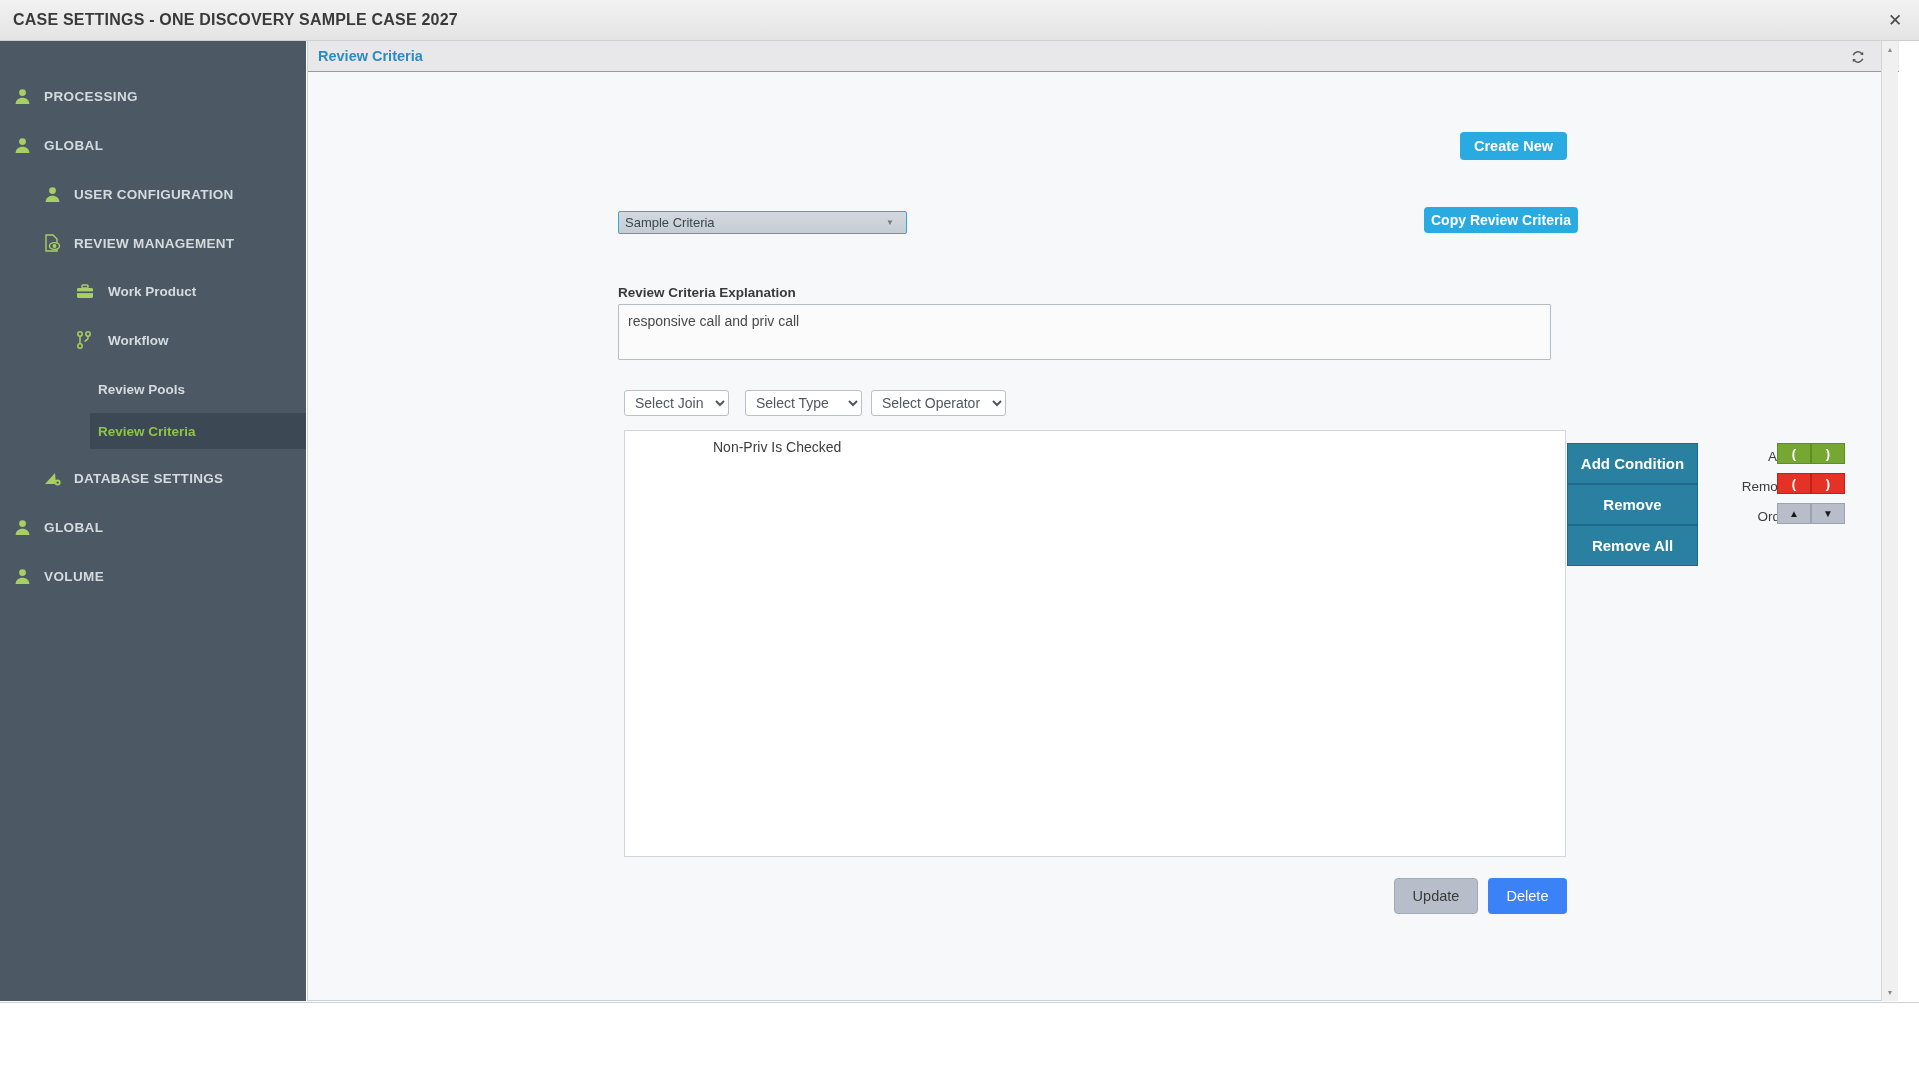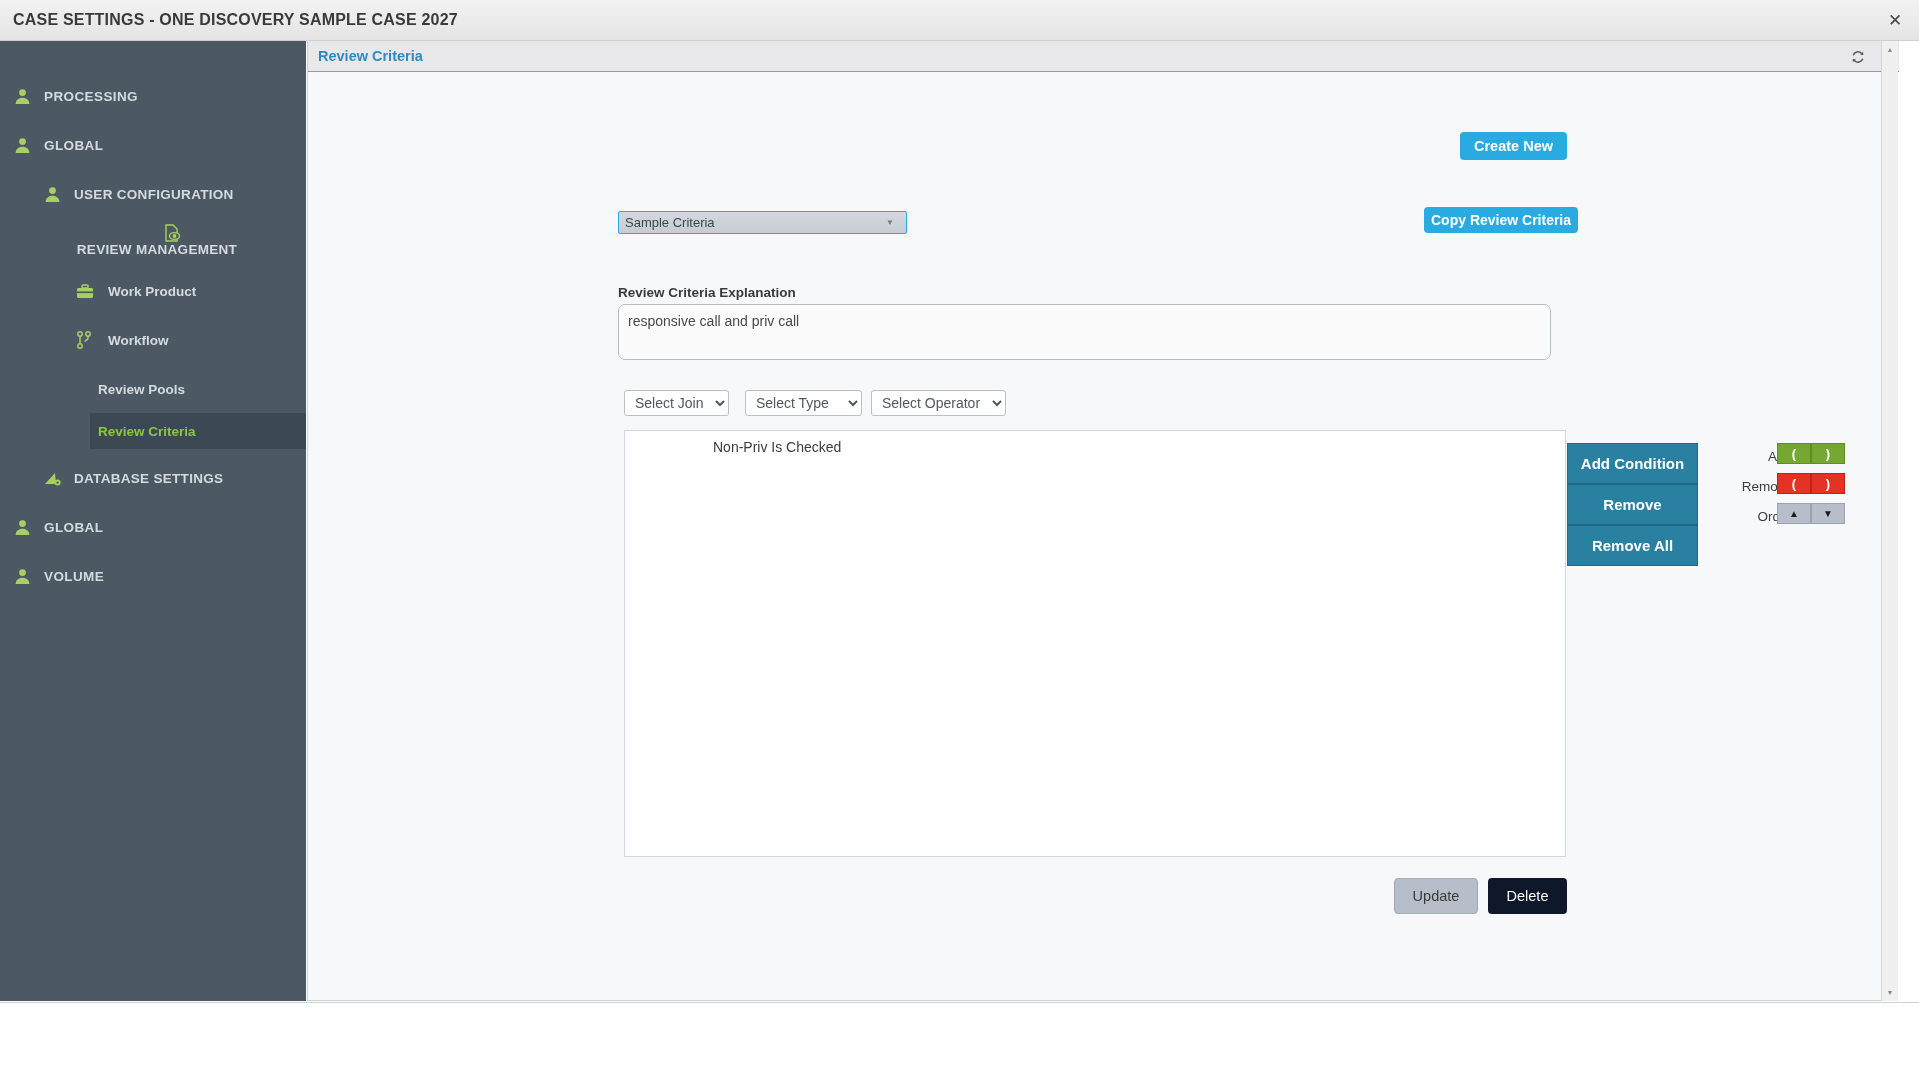--- a/index.html
+++ b/index.html
@@ -129,21 +129,21 @@
   }
 
   .field-label {
     position: absolute; left: 310px; top: 213px;
     font-size: 13.5px; font-weight: bold; color: #3a3a3a;
   }
   .explanation-box {
     position: absolute; left: 310px; top: 232px;
     width: 933px; height: 56px;
     background: #fbfbfc;
-    border: 1px solid #b4bdc6; border-radius: 7px;
+    border: 1px solid #b4bdc6; border-radius: 1px;
     font-family: "Liberation Sans", sans-serif;
     font-size: 14px; color: #4a4a4a;
     padding: 8px 9px; resize: none; outline: none;
   }
 
   .small-select {
     position: absolute; top: 318px; height: 26px;
     background: #ffffff;
     border: 1px solid #b9c0c8; border-radius: 3px;
     font-family: "Liberation Sans", sans-serif;
@@ -208,21 +208,21 @@
     position: absolute; left: 1086px; top: 806px;
     width: 84px; height: 36px;
     background: #b7bec9; color: #3a3a3a;
     border: 1px solid #a2abb8; border-radius: 4px;
     font-family: "Liberation Sans", sans-serif;
     font-size: 14.5px; cursor: pointer;
   }
   .btn-delete {
     position: absolute; left: 1180px; top: 806px;
     width: 79px; height: 36px;
-    background: #0f172a; color: #ffffff;
+    background: #3b82f6; color: #ffffff;
     border: none; border-radius: 4px;
     font-family: "Liberation Sans", sans-serif;
     font-size: 14.5px; cursor: pointer;
   }
 
   
   .footer {
     position: absolute; left: 0; top: 1002px;
     width: 1919px; height: 78px;
     background: #ffffff;
@@ -258,21 +258,21 @@
     </div>
     <div class="nav-item nav-l1" style="top: 134px;">
       <span class="nav-icon">
         <svg class="ico" width="17" height="17" viewBox="0 0 17 17">
           <circle cx="8.5" cy="4.6" r="3.4" fill="#a8cf63"></circle>
           <path d="M1.6 16c0-4 3.1-6.3 6.9-6.3s6.9 2.3 6.9 6.3z" fill="#a8cf63"></path>
         </svg>
       </span>
       <span class="nav-label">USER CONFIGURATION</span>
     </div>
-    <div class="nav-item nav-l1" style="top: 183px; flex-direction: column;">
+    <div class="nav-item nav-l1" style="top: 183px;">
       <span class="nav-icon">
         <svg class="ico" width="17" height="18" viewBox="0 0 17 18">
           <path d="M2 1h7l4 4v12H2z" fill="none" stroke="#a8cf63" stroke-width="1.4"></path>
           <ellipse cx="10.5" cy="12" rx="5" ry="3.4" fill="#4c5964" stroke="#a8cf63" stroke-width="1.4"></ellipse>
           <circle cx="10.5" cy="12" r="1.9" fill="#a8cf63"></circle>
         </svg>
       </span>
       <span class="nav-label">REVIEW MANAGEMENT</span>
     </div>
     <div class="nav-item nav-l2" style="top: 232px;">

